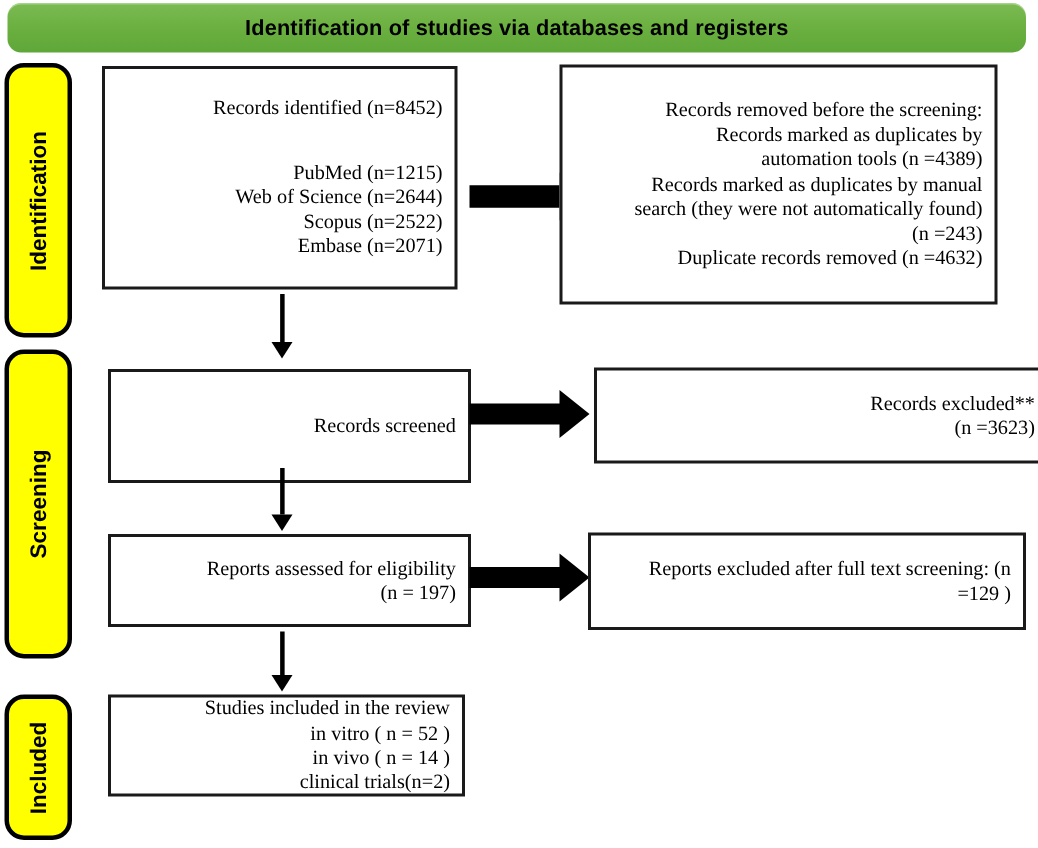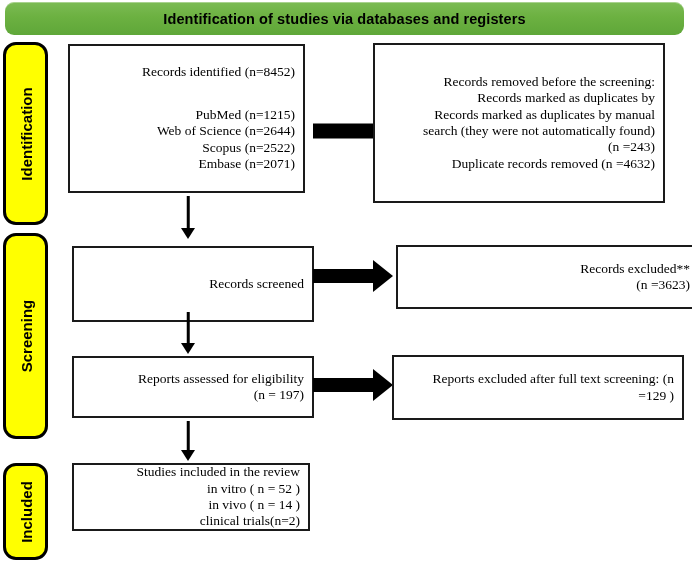--- a/index.html
+++ b/index.html
@@ -184,20 +184,21 @@
 
   <div class="h-arrow" id="arrow-h1">
     <span class="shaft"></span>
     <span class="head"></span>
   </div>
 
   <div class="box" id="box-removed">
     <div class="lines">
       <span class="ln">Records removed before the screening:</span>
       <span class="ln">Records marked as duplicates by</span>
+      <span class="ln">automation tools (n =4389)</span>
       <span class="ln">Records marked as duplicates by manual</span>
       <span class="ln">search (they were not automatically found)</span>
       <span class="ln">(n =243)</span>
       <span class="ln">Duplicate records removed (n =4632)</span>
     </div>
   </div>
 
   <div class="v-arrow" id="arrow-v1">
     <span class="shaft"></span>
     <span class="head"></span>

